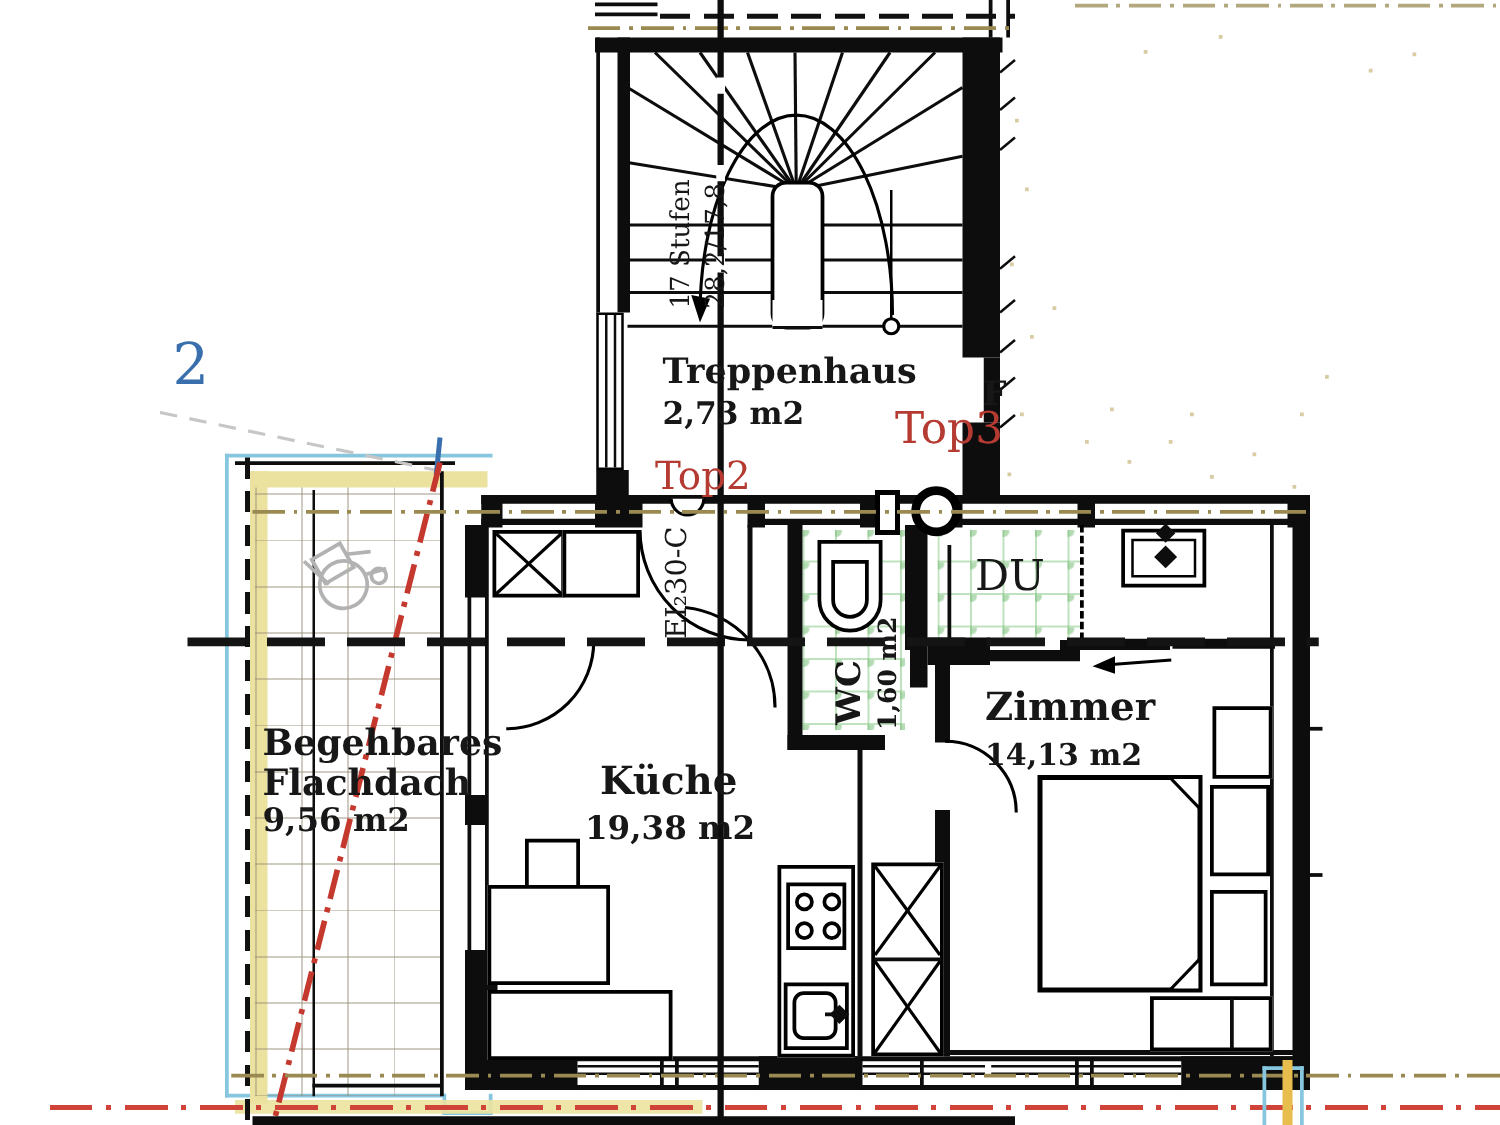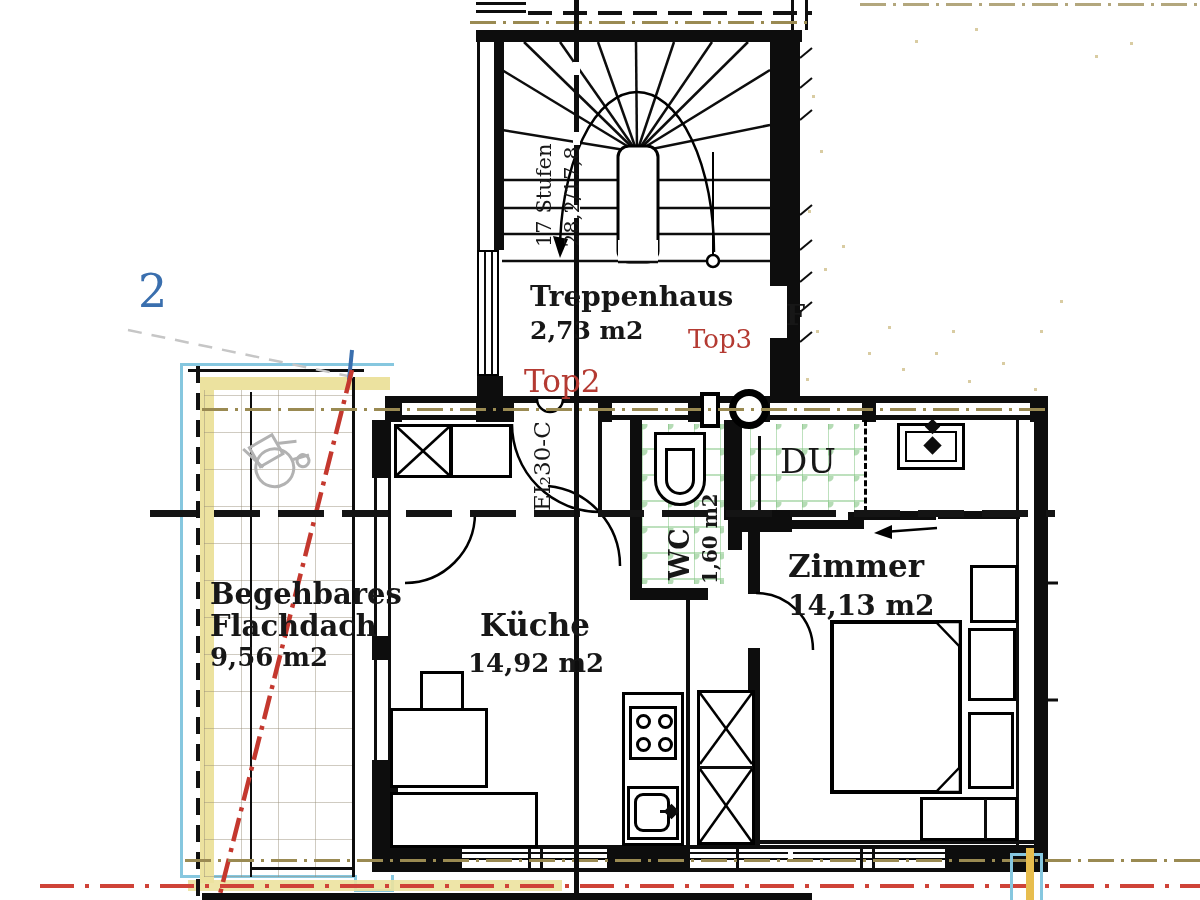--- a/index.html
+++ b/index.html
@@ -276,30 +276,30 @@
   <div class="reddash" style="left:40px;top:884px;width:1160px"></div>
   <div class="w" style="left:202px;top:893px;width:610px;height:7px"></div>
   <div class="cyan" style="left:1010px;top:853px;width:3px;height:47px"></div>
   <div class="cyan" style="left:1040px;top:853px;width:3px;height:47px"></div>
   <div class="cyan" style="left:1010px;top:853px;width:33px;height:3px"></div>
   <div class="abs" style="left:1026px;top:848px;width:8px;height:52px;background:#e7bd4e"></div>
 
   <div class="t b" style="left:530px;top:283px;font-size:28px">Treppenhaus</div>
   <div class="t b" style="left:530px;top:318px;font-size:25px">2,73 m2</div>
   <div class="t red" style="left:524px;top:366px;font-size:31px">Top2</div>
-  <div class="t red" style="left:688px;top:326px;font-size:26px">Top3</div>
+  <div class="t red" style="left:716px;top:326px;font-size:35px">Top3</div>
   <div class="t b" style="left:786px;top:302px;font-size:27px">F</div>
   <div class="t" style="left:138px;top:268px;font-size:46px;color:#3a6fae">2</div>
   <div class="t vt" style="left:534px;top:247px;font-size:21px">17 Stufen</div>
   <div class="t vt" style="left:562px;top:247px;font-size:21px">28,2/17,8</div>
   <div class="t vt" style="left:531px;top:511px;font-size:23px">EI₂30-C</div>
   <div class="t b" style="left:480px;top:610px;font-size:31px">Küche</div>
-  <div class="t b" style="left:468px;top:650px;font-size:26px">14,92 m2</div>
+  <div class="t b" style="left:468px;top:650px;font-size:26px">19,38 m2</div>
   <div class="t b" style="left:788px;top:551px;font-size:31px">Zimmer</div>
-  <div class="t b" style="left:788px;top:592px;font-size:28px">14,13 m2</div>
+  <div class="t b" style="left:788px;top:592px;font-size:24px">14,13 m2</div>
   <div class="t b vt" style="left:666px;top:580px;font-size:27px">WC</div>
   <div class="t b vt" style="left:700px;top:584px;font-size:20px">1,60 m2</div>
   <div class="t" style="left:780px;top:444px;font-size:34px">DU</div>
   <div class="t b" style="left:210px;top:612px;font-size:29px">Flachdach</div>
   <div class="t b" style="left:210px;top:580px;font-size:29px">Begehbares</div>
   <div class="t b" style="left:210px;top:644px;font-size:26px">9,56 m2</div>
 
 </div>
 
 </body></html>

